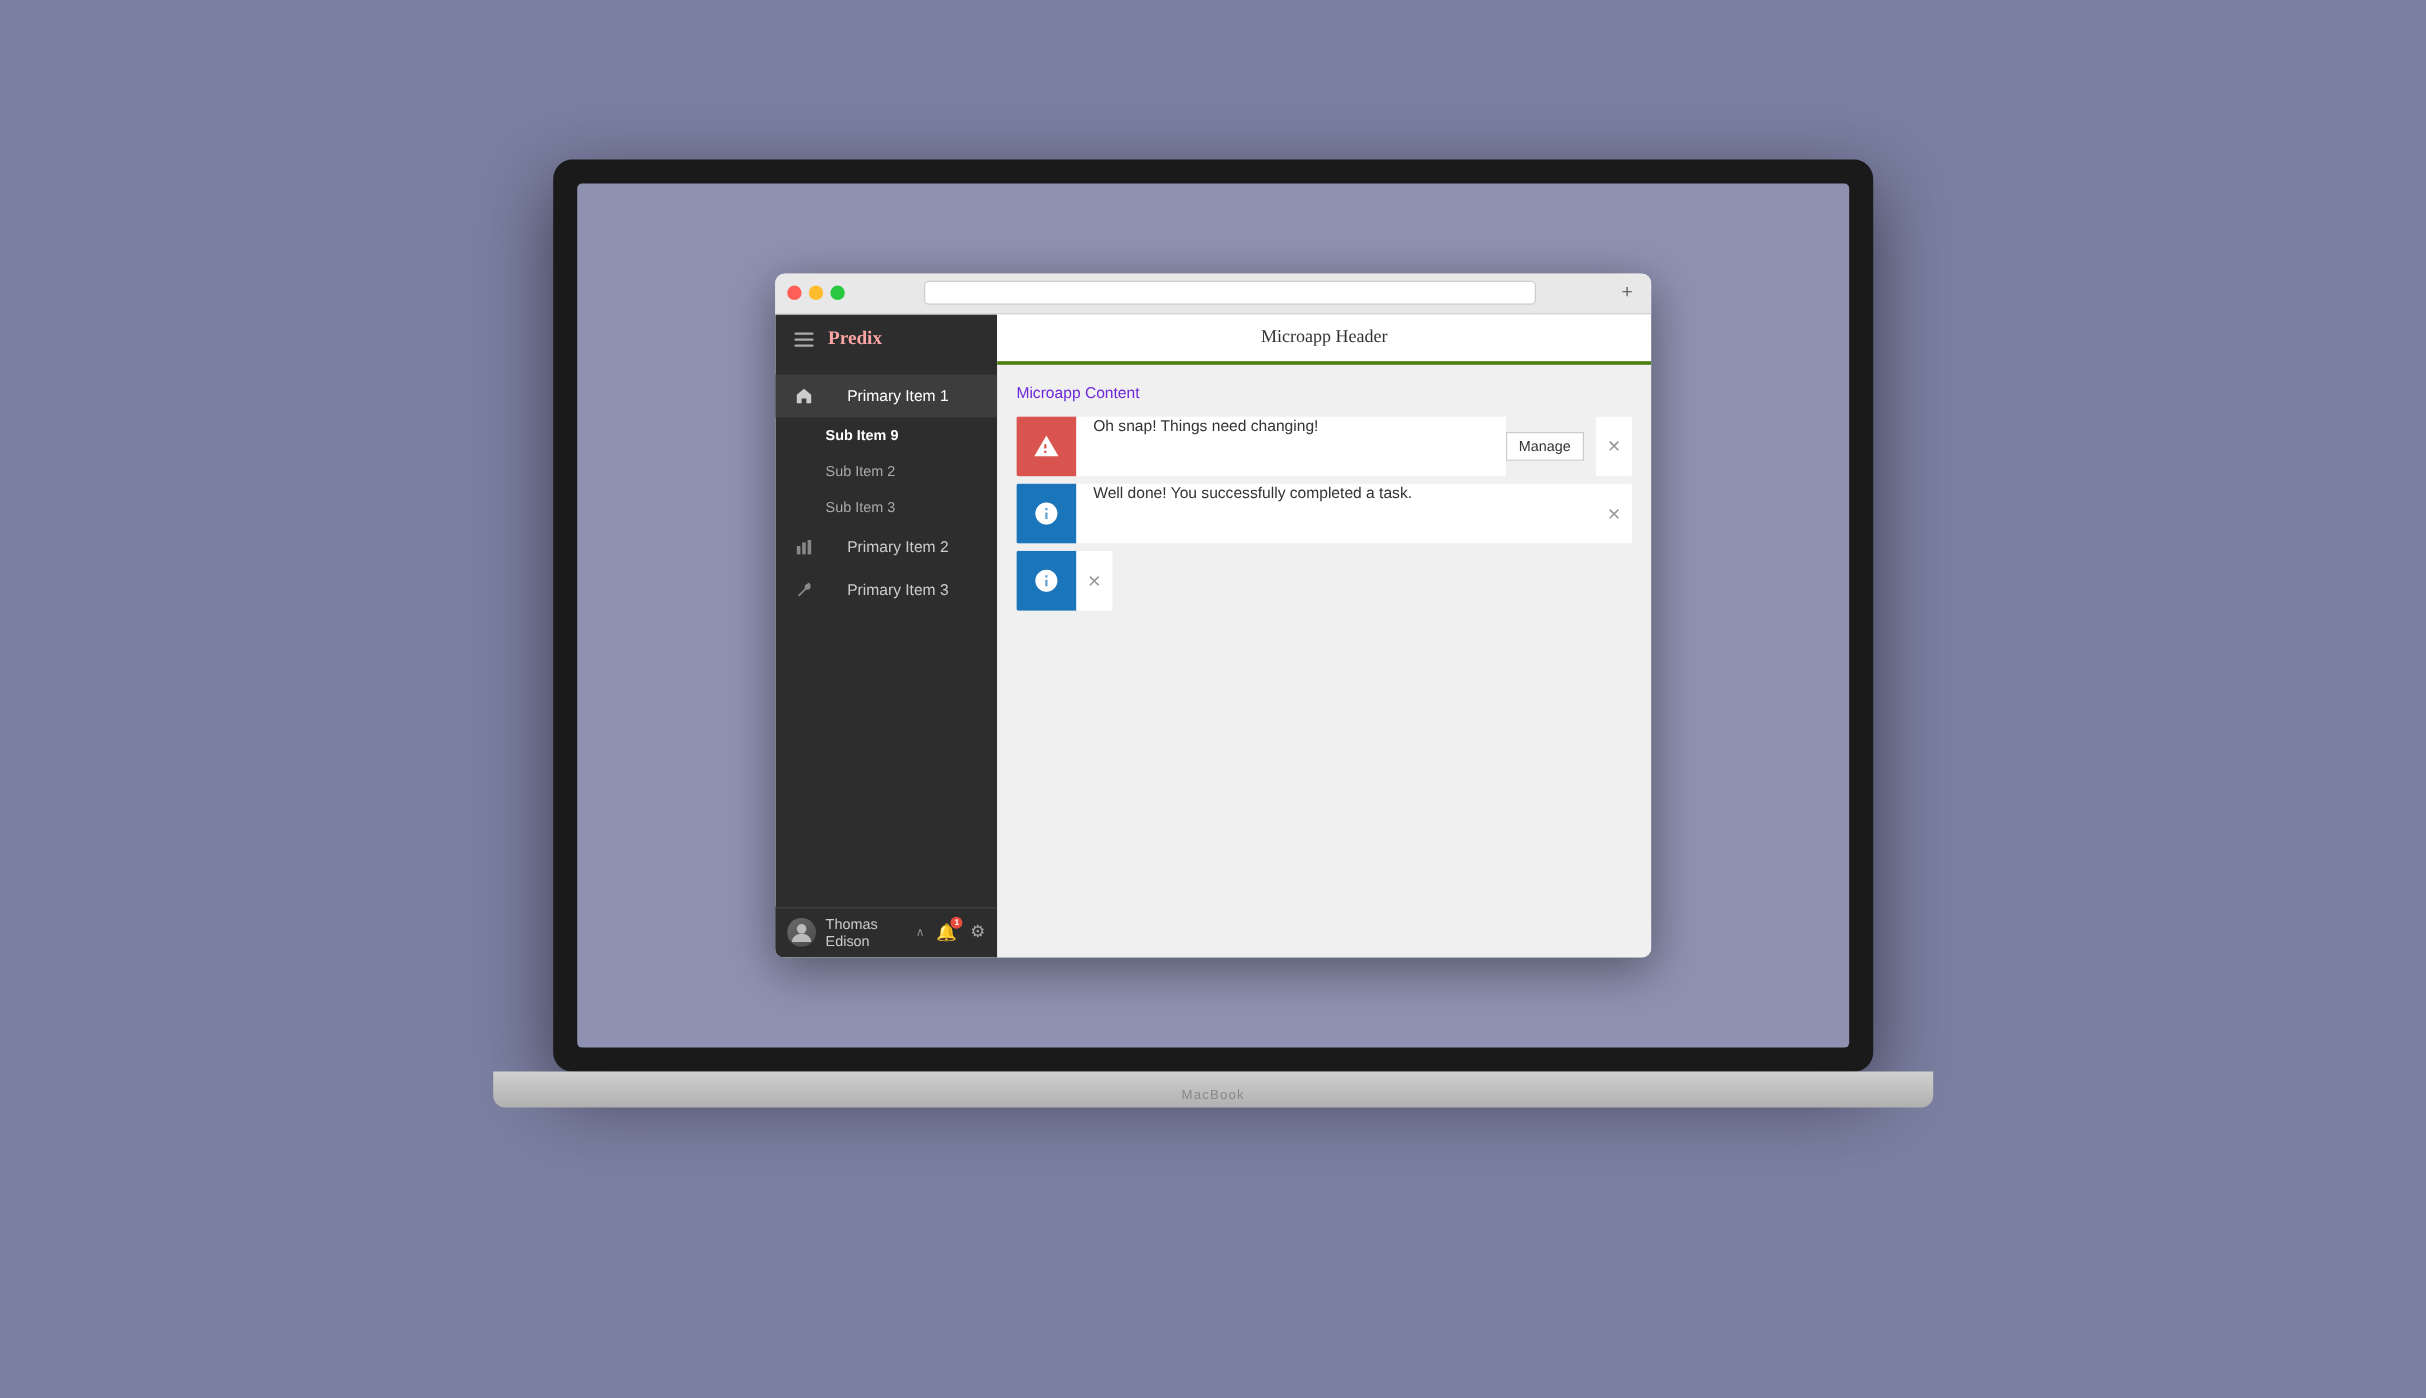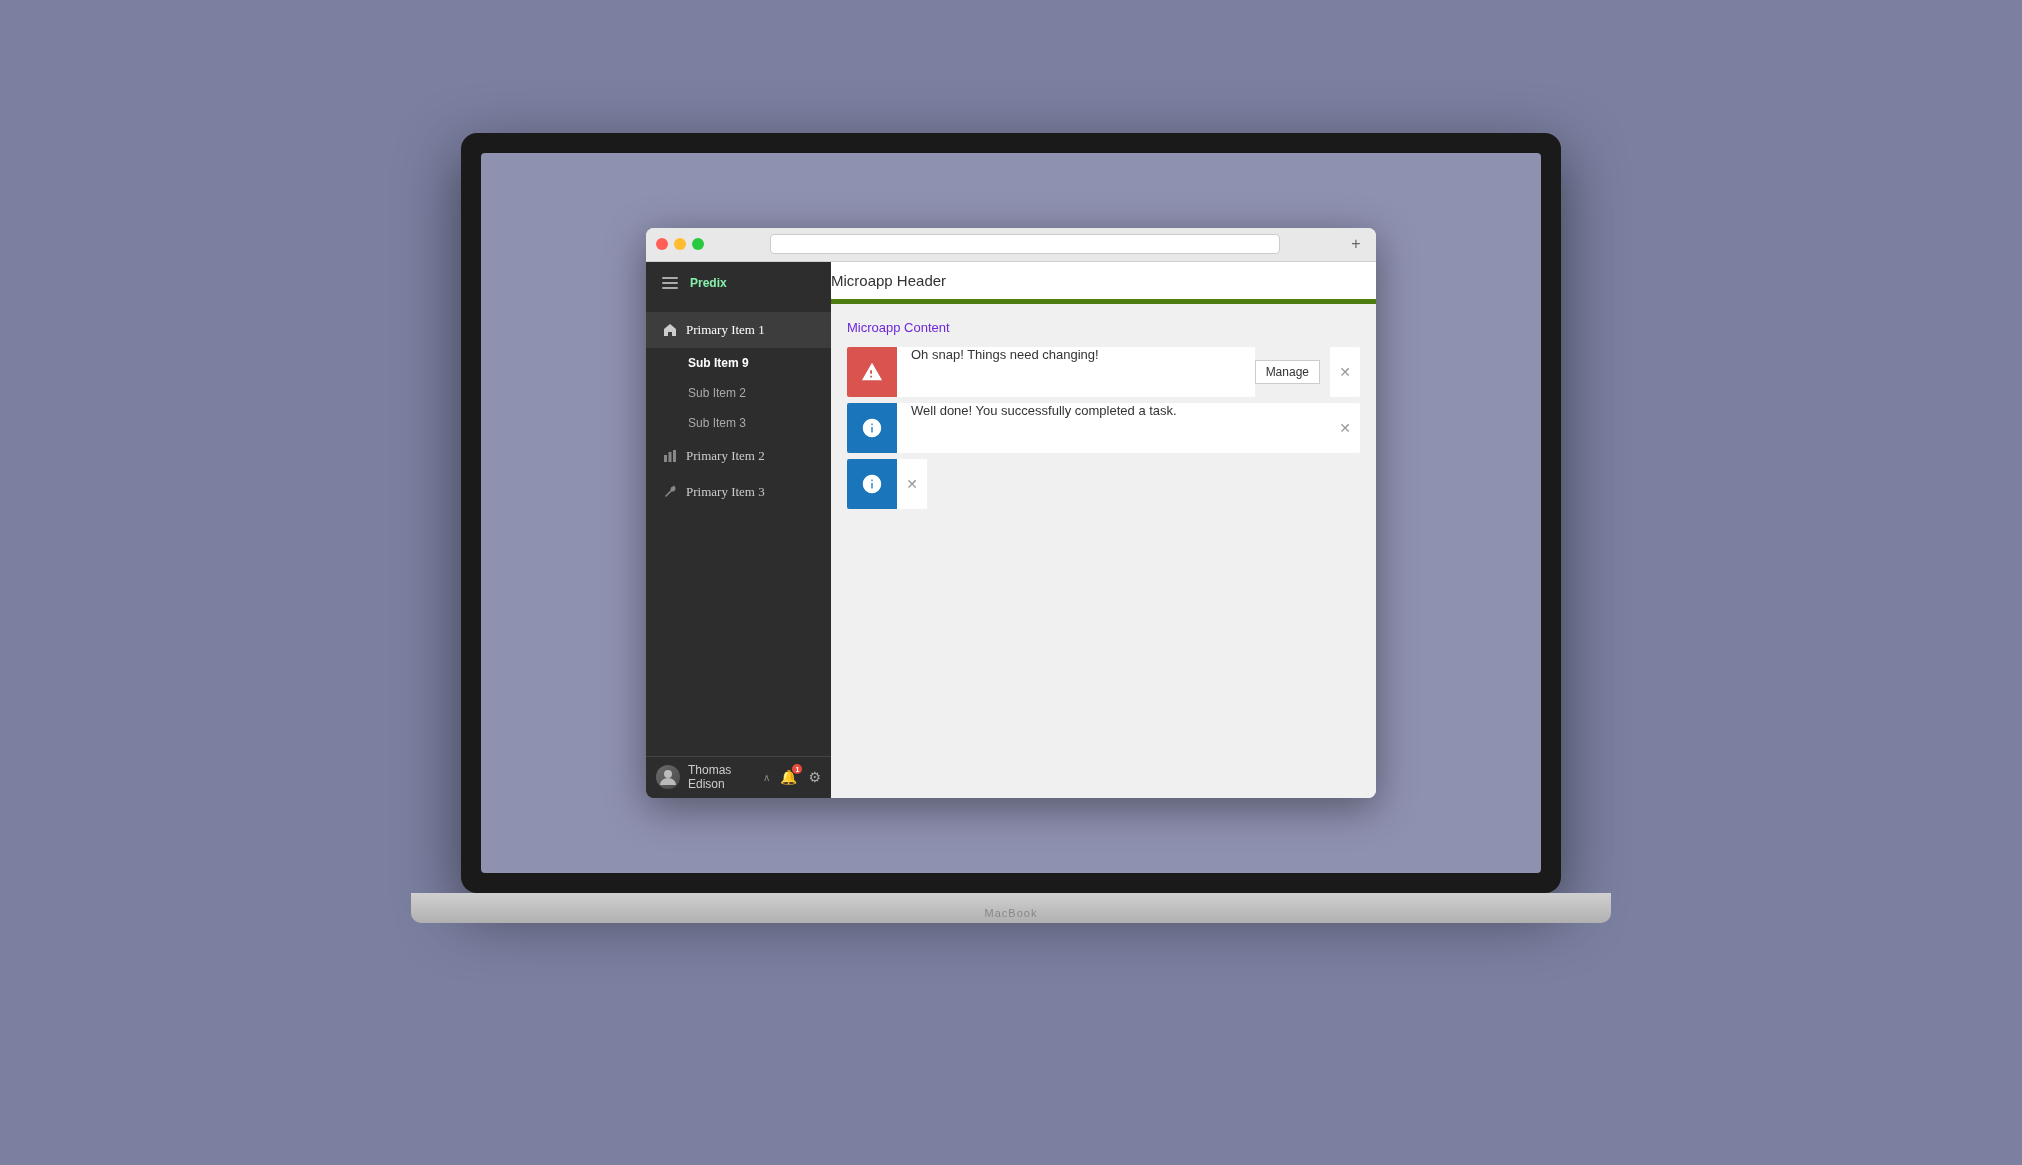--- a/index.html
+++ b/index.html
@@ -160,41 +160,41 @@
     }
 
     .hamburger-line {
       width: 16px;
       height: 2px;
       background: #aaa;
       border-radius: 1px;
     }
 
     .sidebar-title {
-      color: #86efac;
-      font-size: 12px;
+      color: #fca5a5;
+      font-size: 16px;
       font-weight: 600;
+      font-family: Liberation Serif, serif;
     }
 
     .sidebar-nav {
       flex: 1;
       padding: 8px 0;
       overflow-y: auto;
     }
 
     .nav-item {
       display: flex;
       align-items: center;
       padding: 10px 16px;
       cursor: pointer;
       color: #ccc;
       font-size: 13px;
-      gap: 8px;
+      gap: 28px;
       position: relative;
-      font-family: Liberation Serif, serif;
     }
 
     .nav-item.active {
       background: #3d3d3d;
       color: #fff;
     }
 
     .nav-item-icon {
       width: 16px;
       height: 16px;
@@ -232,22 +232,24 @@
       display: flex;
       flex-direction: column;
       background: #f0f0f0;
     }
 
     .microapp-header {
       height: 42px;
       background: #fff;
       display: flex;
       align-items: center;
-      border-bottom: 5px solid #4d7c0f;
-      flex-shrink: 0;
+      justify-content: center;
+      border-bottom: 3px solid #4d7c0f;
+      flex-shrink: 0;
+      font-family: Liberation Serif, serif;
     }
 
     .microapp-header-title {
       font-size: 15px;
       color: #333;
       font-weight: 400;
     }
 
     .microapp-body {
       flex: 1;

